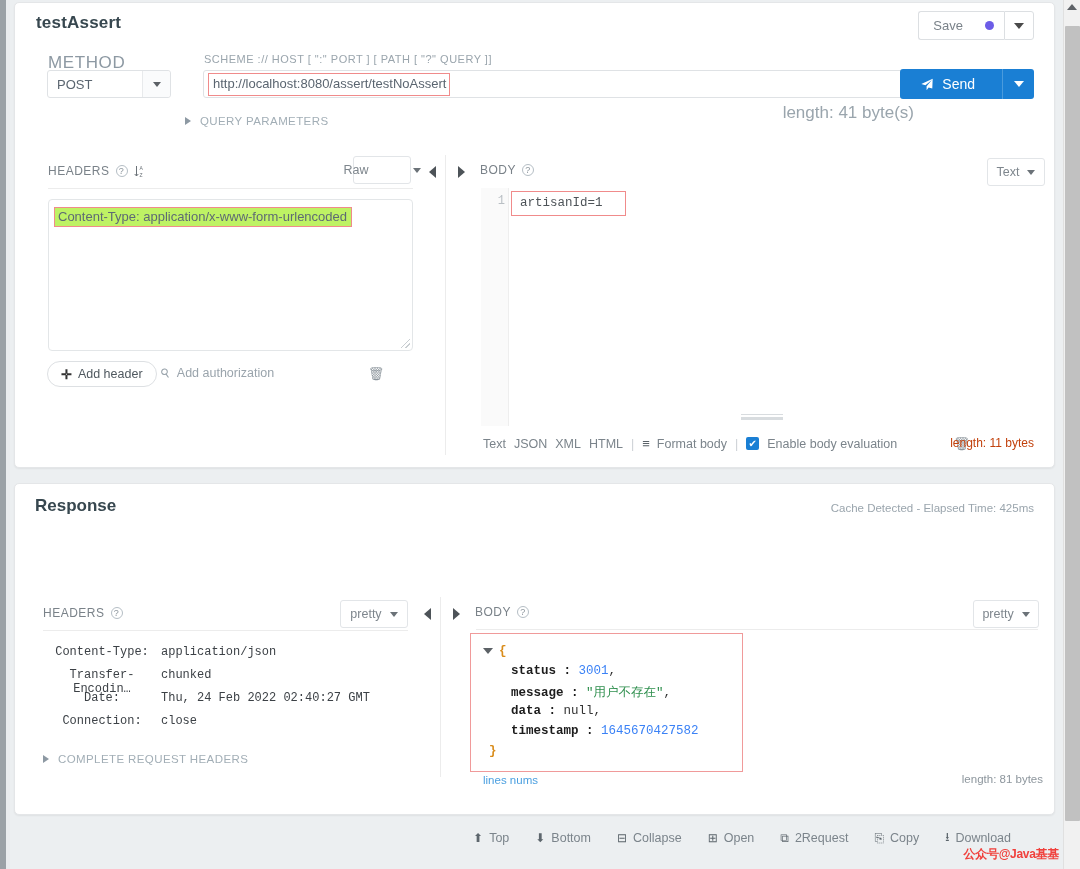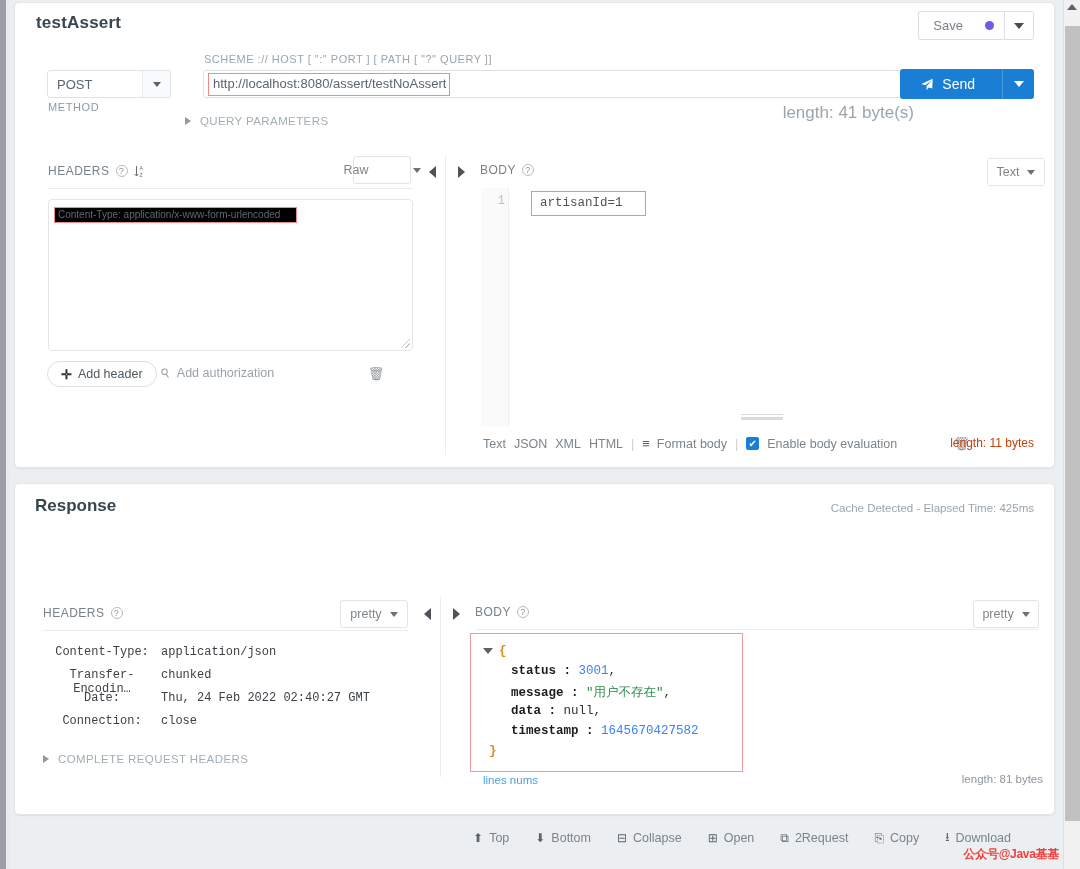--- a/index.html
+++ b/index.html
@@ -45,21 +45,21 @@
   }
   .save-dot { width:9px; height:9px; border-radius:50%; background:#6c5ce7; }
   .save-caret {
     width:30px; height:29px; border:1px solid #dcdfe2; border-radius:0 3px 3px 0; background:#fff;
     display:flex; align-items:center; justify-content:center;
   }
   .caret-dn { width:0;height:0;border-left:5px solid transparent;border-right:5px solid transparent;border-top:6px solid #4a4a4a;}
   .caret-dn.white { border-top-color:#fff; }
 
   
-  .lbl-method { position:absolute; left:33px; top:50px; font-size:11px; letter-spacing:.6px; color:#8d99a3;margin-top:48px; }
+  .lbl-method { position:absolute; left:33px; top:50px; font-size:17px; letter-spacing:.6px; color:#8d99a3; }
   .lbl-scheme { position:absolute; left:189px; top:50px; font-size:11px; letter-spacing:.5px; color:#9aa5ad; }
 
   .method-select {
     position:absolute; left:32px; top:67px; width:124px; height:28px;
     border:1px solid #dfe2e5; border-radius:3px; background:#fff; display:flex; align-items:center;
   }
   .method-select .val { flex:1; padding-left:9px; color:#5a6570; font-size:13px;}
   .method-select .arrowbox { width:28px; height:26px; border-left:1px solid #e8eaec; background:#fafbfc;
      display:flex;align-items:center;justify-content:center; border-radius:0 3px 3px 0;}
   .arrow-sm { width:0;height:0;border-left:4px solid transparent;border-right:4px solid transparent;border-top:5px solid #5c6166;}
@@ -114,22 +114,22 @@
   #vdiv-req { left:430px; top:152px; height:300px; }
   #vdiv-res { left:430px; top:597px; height:180px; }
 
   
   .hdr-area {
     position:absolute; left:33px; top:196px; width:365px; height:152px;
     border:1px solid #e3e6e8; border-radius:4px; background:#fff;
   }
   .hdr-val {
     position:absolute; left:5px; top:7px;
-    border:1px solid #f08b8b; background:#000000; color:#5e6a73; font-size:10px;
-    padding:1px 16px 2px 3px; white-space:nowrap;
+    border:1px solid #f08b8b; background:#bef264; color:#5e6a73; font-size:13px;
+    padding:1px 4px 2px 3px; white-space:nowrap;
   }
   .resize-grip { position:absolute; right:2px; bottom:2px; width:9px; height:9px;
      background:linear-gradient(135deg,transparent 0 45%, #c9ced2 45% 55%, transparent 55% 72%, #c9ced2 72% 82%, transparent 82%);}
 
   .add-header {
     position:absolute; left:32px; top:358px; height:26px; padding:0 13px;
     border:1px solid #dde0e3; border-radius:14px; background:#fff;
     display:flex; align-items:center; gap:6px; font-size:12.5px; color:#4f585f;
   }
   .plus { font-weight:bold; font-size:13px; color:#333; }
@@ -140,21 +140,21 @@
   
   .body-edit {
     position:absolute; left:466px; top:184px; width:562px; height:238px;
     background:#fff; border-top:1px solid transparent;
   }
   .gutter { position:absolute; left:0; top:0; width:28px; height:238px; background:#fafafa; border-right:1px solid #eee;}
   .gutter .n { position:absolute; right:3px; top:6px; font-family:"Liberation Mono", monospace; font-size:12px; color:#b9bfc4;}
   .body-val {
     position:absolute; left:30px; top:3px;
     border:1px solid #f08b8b; background:#fff; padding:4px 22px 5px 8px;
-    font-family:"Liberation Mono", monospace; font-size:12.5px; color:#4d5358; white-space:nowrap;margin-left:20px;
+    font-family:"Liberation Mono", monospace; font-size:12.5px; color:#4d5358; white-space:nowrap;
   }
   .hgrip { position:absolute; left:50%; transform:translateX(-50%); bottom:5px; width:42px; height:6px;
      background:linear-gradient(to bottom,#d8dcdf 0 1px,transparent 1px 3px,#d8dcdf 3px 4px); }
 
   .body-tools {
     position:absolute; left:468px; top:433px; display:flex; align-items:center; gap:8px; font-size:12.5px; color:#7b848b;
   }
   .body-tools .seg { cursor:default; }
   .body-tools .pipe { color:#ccd1d5; }
   .cb { width:13px; height:13px; border-radius:2px; background:#1a7fd4; color:#fff; font-size:10px;

